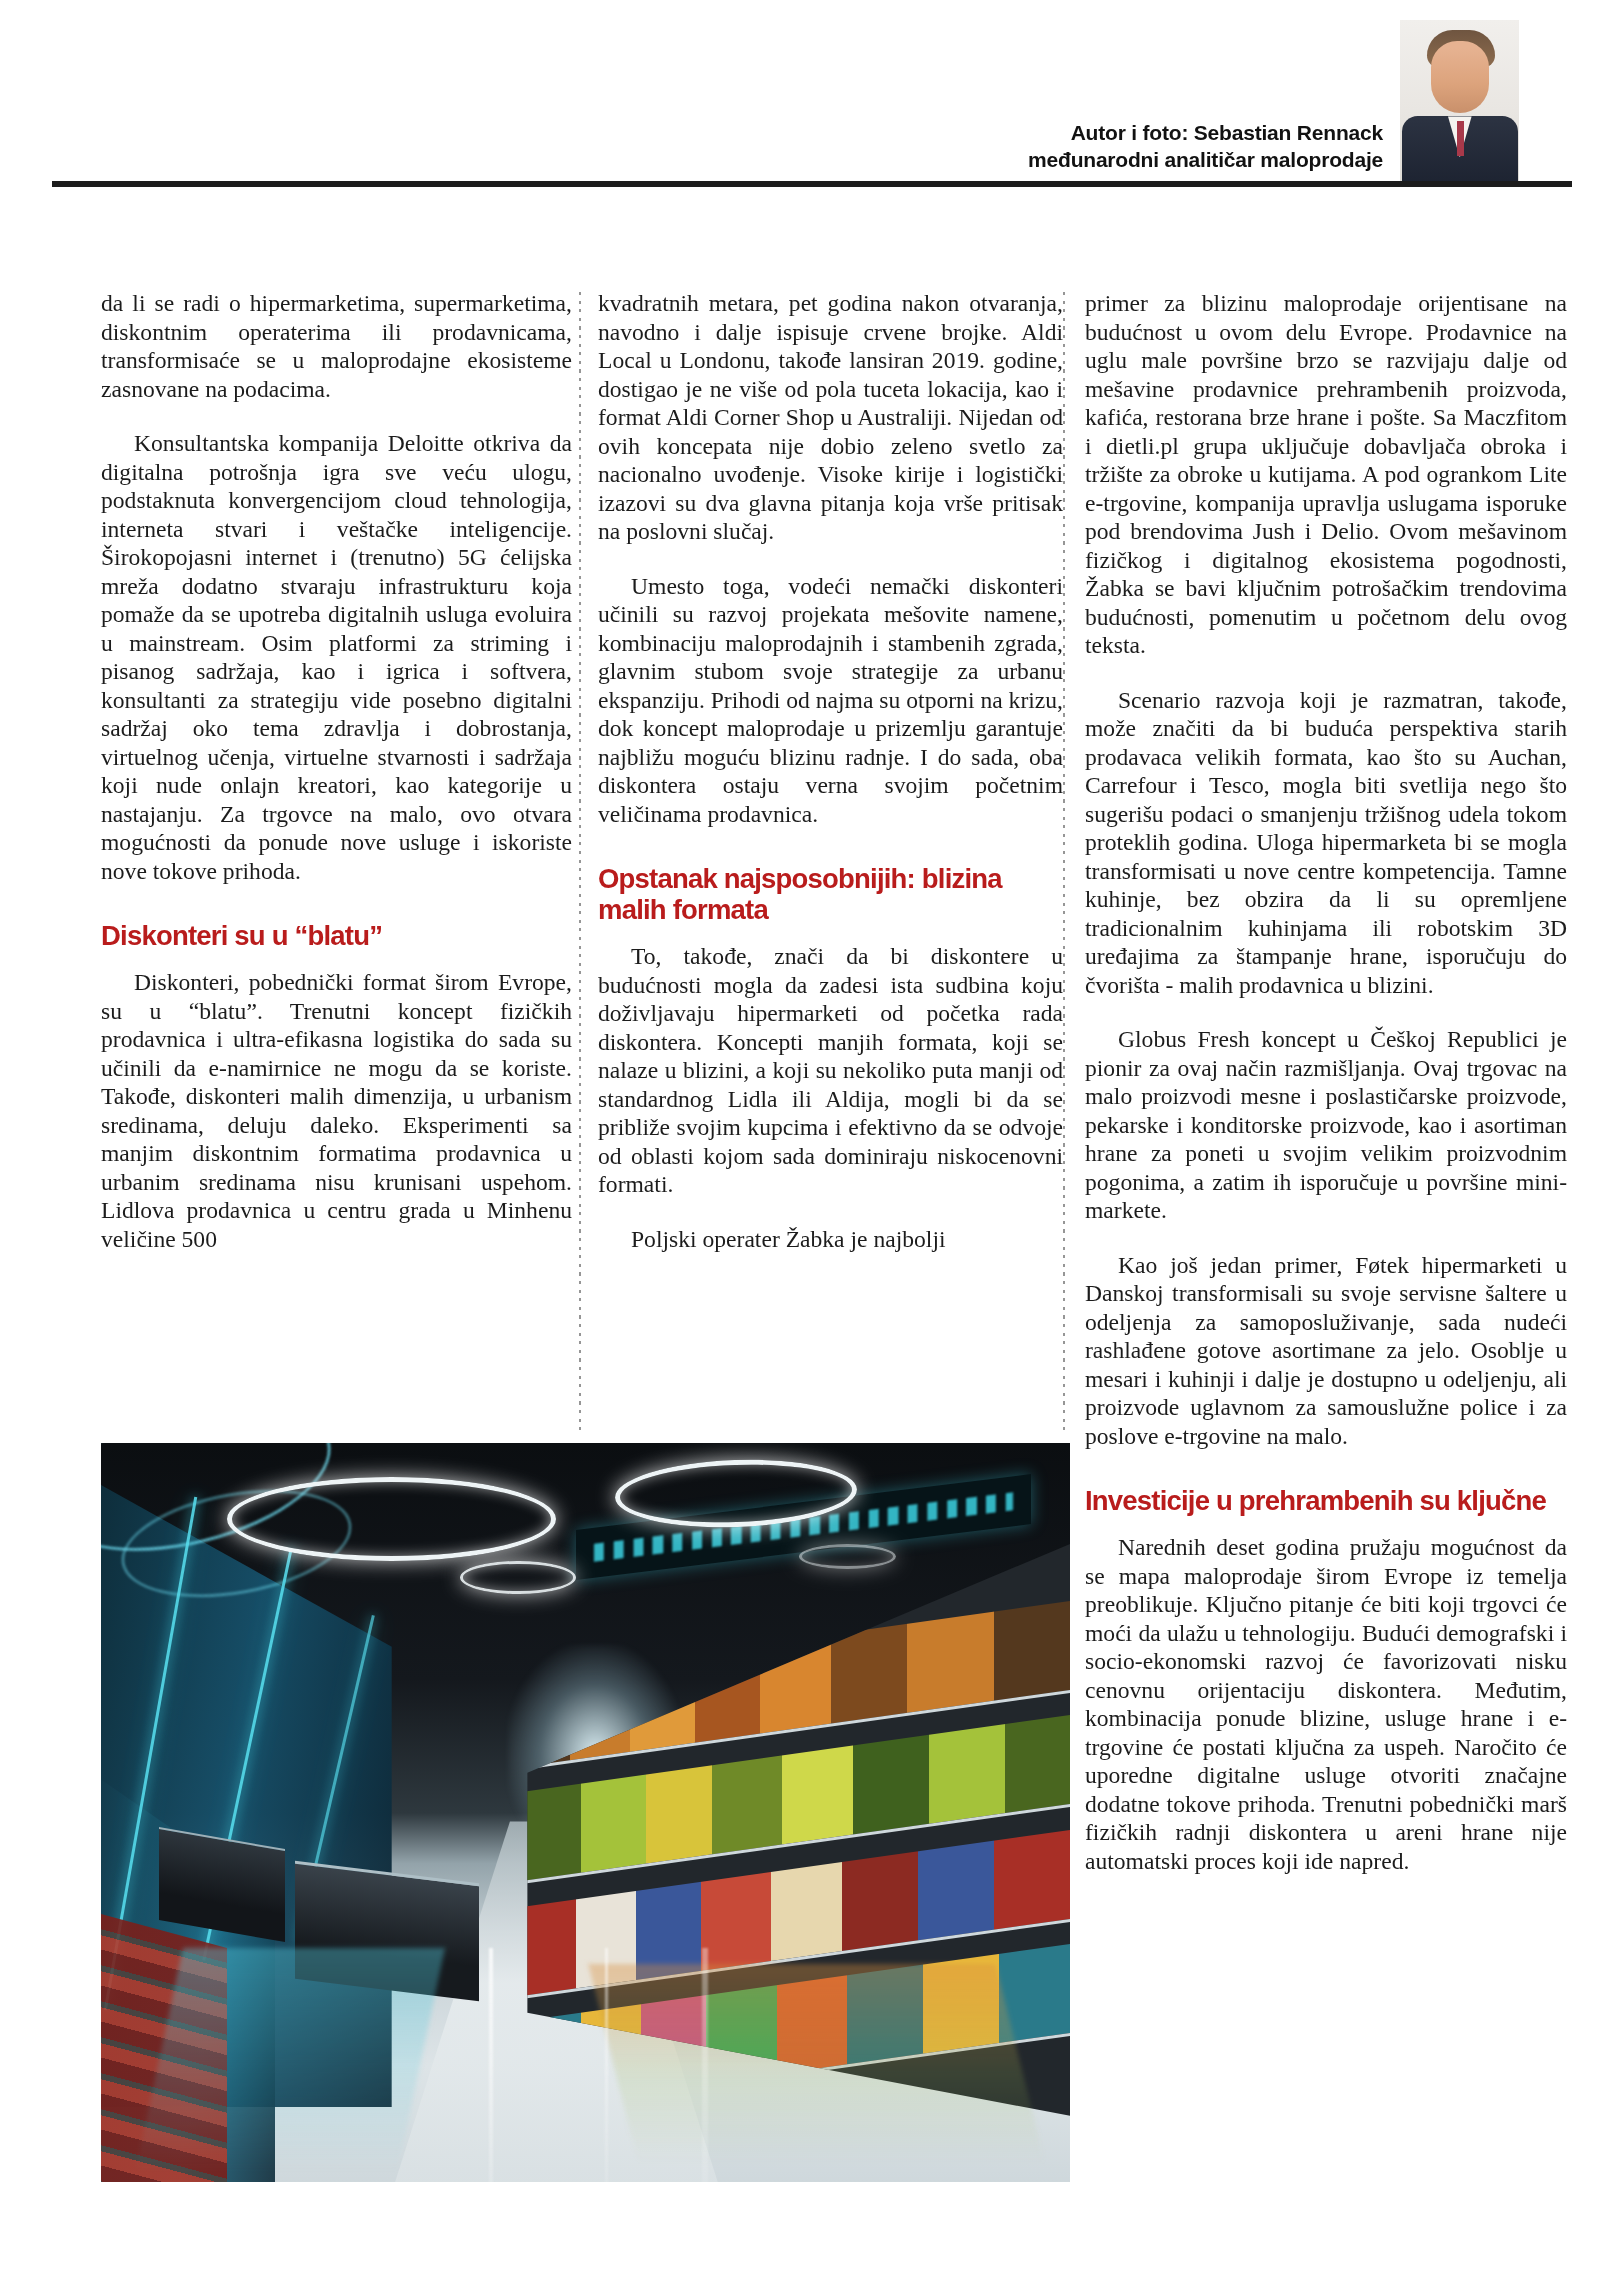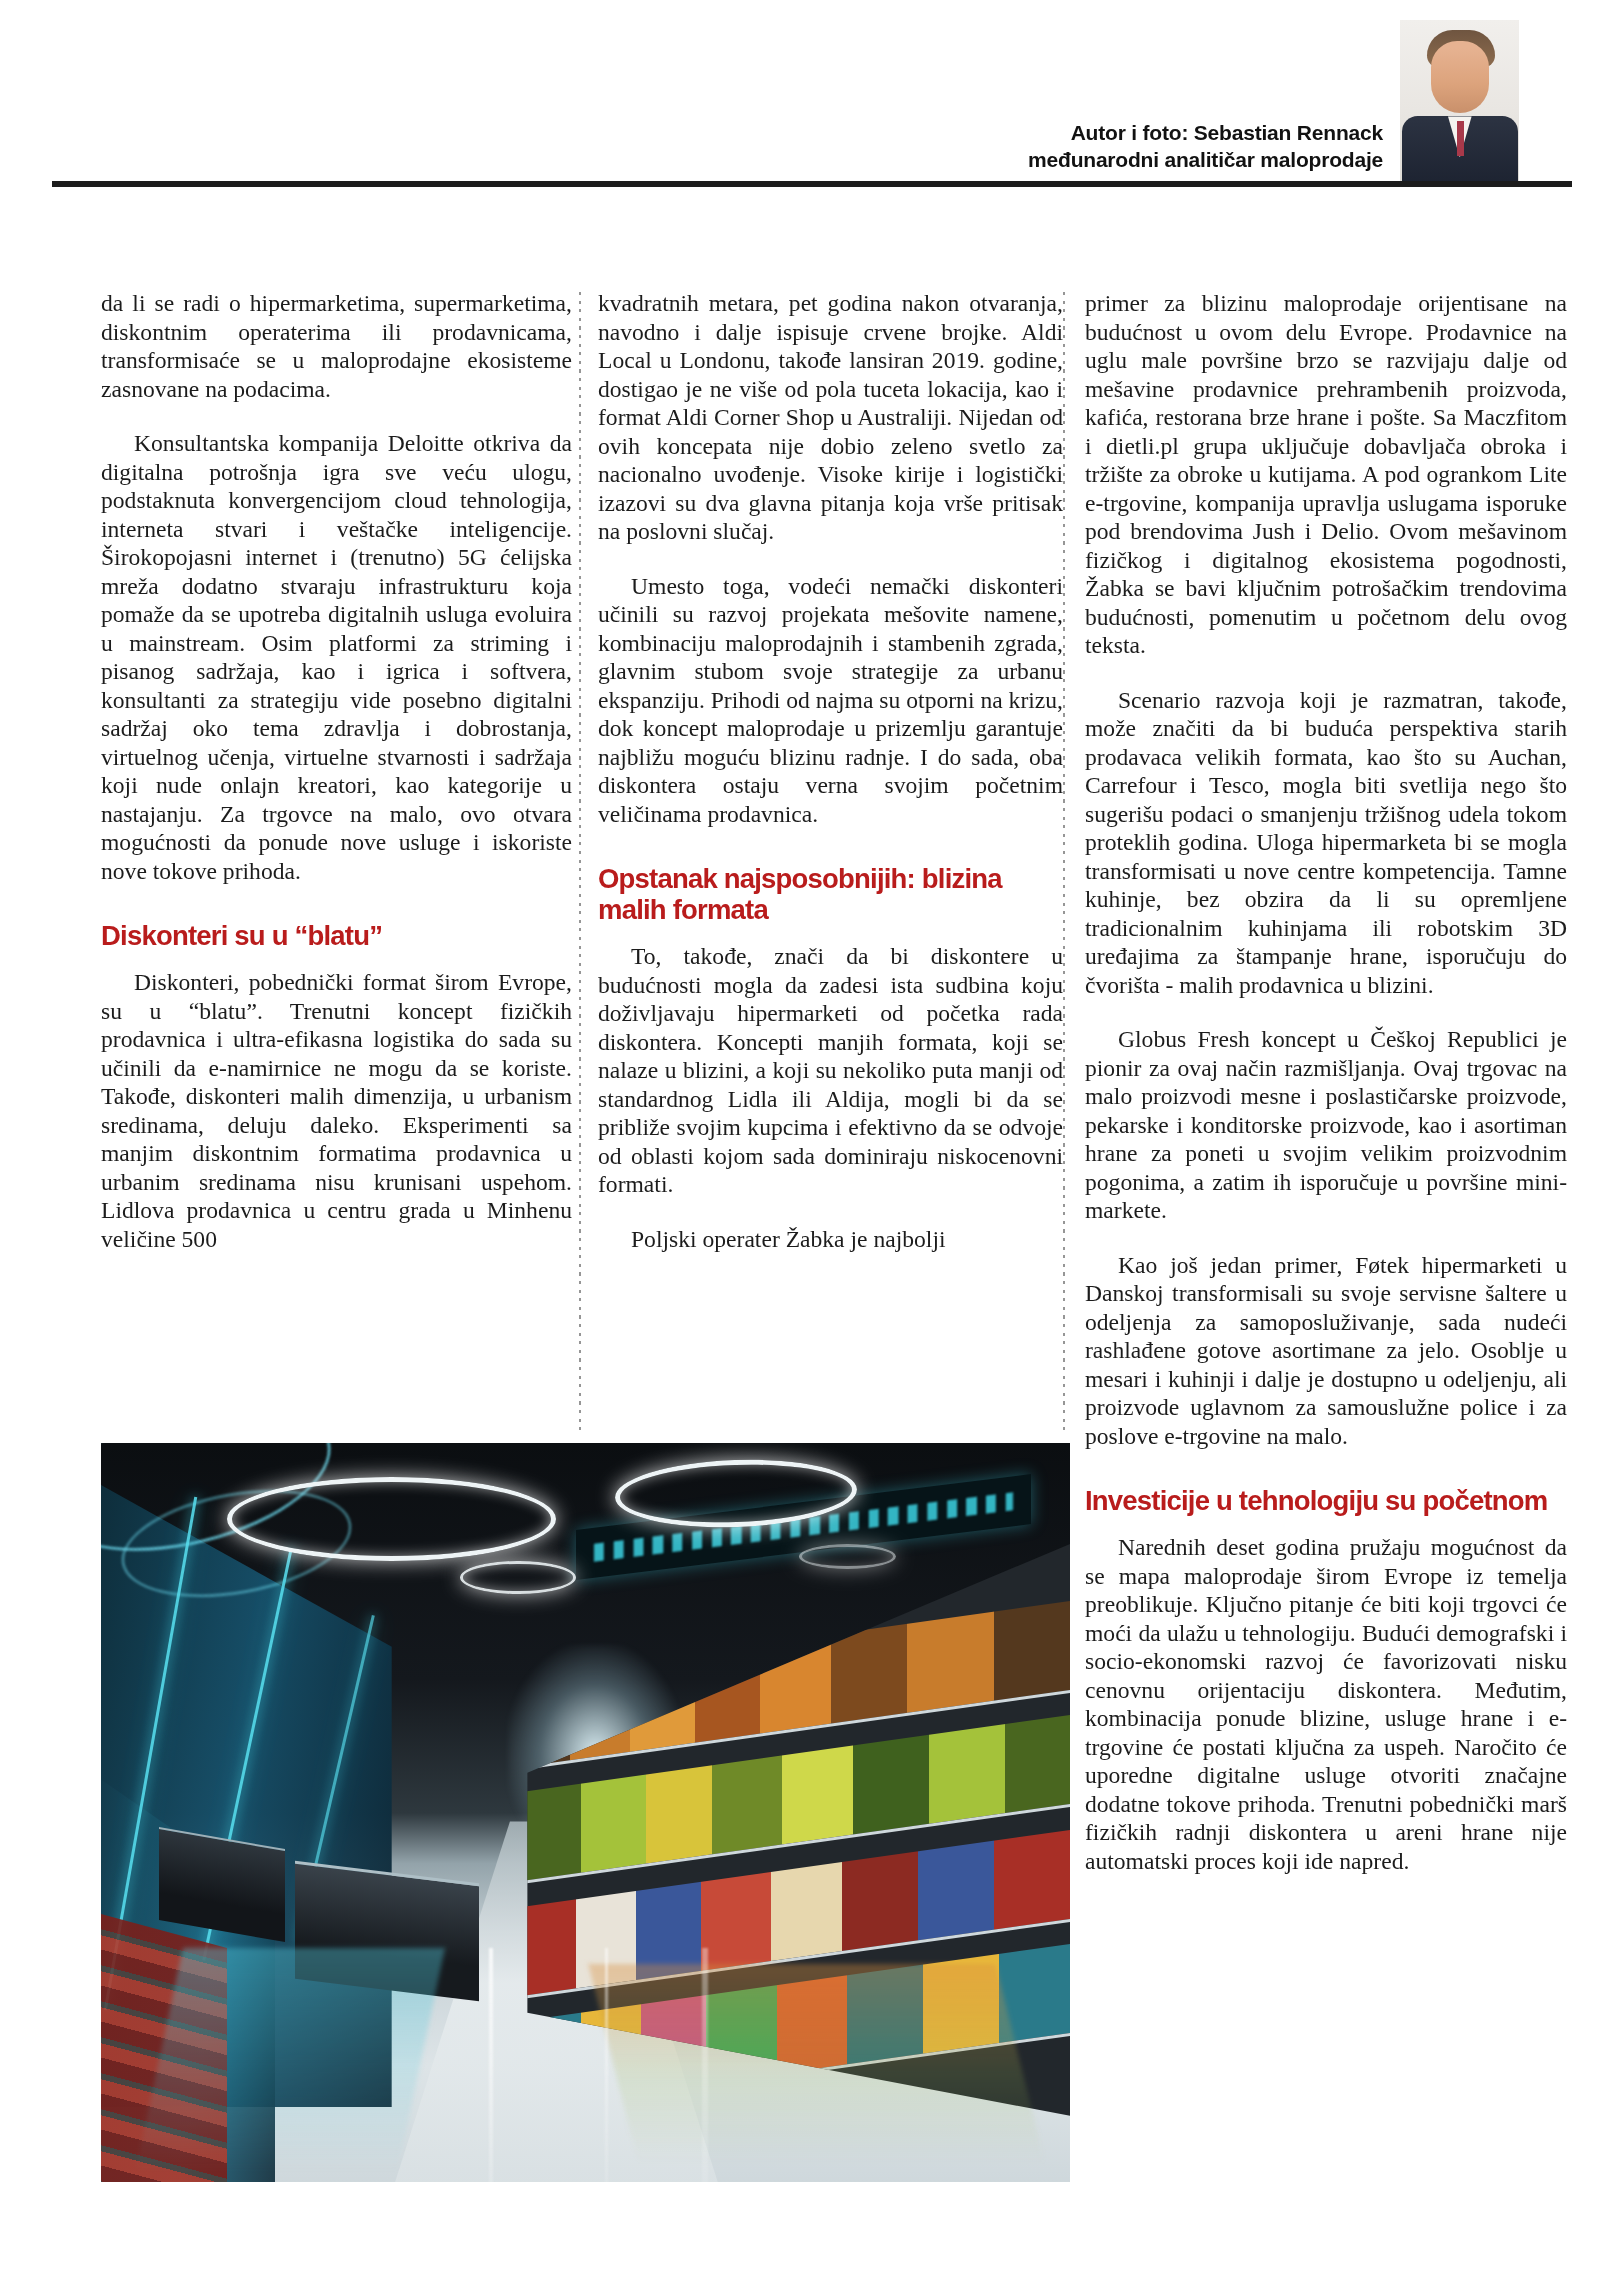--- a/index.html
+++ b/index.html
@@ -166,21 +166,21 @@
     <h2 class="subhead">Opstanak najsposobnijih: blizina malih formata</h2>
     <p class="indent">To, takođe, znači da bi diskontere u budućnosti mogla da zadesi ista sudbina koju doživljavaju hipermarketi od početka rada diskontera. Koncepti manjih formata, koji se nalaze u blizini, a koji su nekoliko puta manji od standardnog Lidla ili Aldija, mogli bi da se približe svojim kupcima i efektivno da se odvoje od oblasti kojom sada dominiraju niskocenovni formati.</p>
     <p class="indent">Poljski operater Žabka je najbolji</p>
   </div>
 
   <div class="col col-3">
     <p>primer za blizinu maloprodaje orijentisane na budućnost u ovom delu Evrope. Prodavnice na uglu male površine brzo se razvijaju dalje od mešavine prodavnice prehrambenih proizvoda, kafića, restorana brze hrane i pošte. Sa Maczfitom i dietli.pl grupa uključuje dobavljača obroka i tržište za obroke u kutijama. A pod ogrankom Lite e-trgovine, kompanija upravlja uslugama isporuke pod brendovima Jush i Delio. Ovom mešavinom fizičkog i digitalnog ekosistema pogodnosti, Žabka se bavi ključnim potrošačkim trendovima budućnosti, pomenutim u početnom delu ovog teksta.</p>
     <p class="indent">Scenario razvoja koji je razmatran, takođe, može značiti da bi buduća perspektiva starih prodavaca velikih formata, kao što su Auchan, Carrefour i Tesco, mogla biti svetlija nego što sugerišu podaci o smanjenju tržišnog udela tokom proteklih godina. Uloga hipermarketa bi se mogla transformisati u nove centre kompetencija. Tamne kuhinje, bez obzira da li su opremljene tradicionalnim kuhinjama ili robotskim 3D uređajima za štampanje hrane, isporučuju do čvorišta - malih prodavnica u blizini.</p>
     <p class="indent">Globus Fresh koncept u Češkoj Republici je pionir za ovaj način razmišljanja. Ovaj trgovac na malo proizvodi mesne i poslastičarske proizvode, pekarske i konditorske proizvode, kao i asortiman hrane za poneti u svojim velikim proizvodnim pogonima, a zatim ih isporučuje u površine mini-markete.</p>
     <p class="indent">Kao još jedan primer, Føtek hipermarketi u Danskoj transformisali su svoje servisne šaltere u odeljenja za samoposluživanje, sada nudeći rashlađene gotove asortimane za jelo. Osoblje u mesari i kuhinji i dalje je dostupno u odeljenju, ali proizvode uglavnom za samouslužne police i za poslove e-trgovine na malo.</p>
-    <h2 class="subhead">Investicije u tehnologiju su početnom</h2>
+    <h2 class="subhead">Investicije u prehrambenih su ključne</h2>
     <p class="indent">Narednih deset godina pružaju mogućnost da se mapa maloprodaje širom Evrope iz temelja preoblikuje. Ključno pitanje će biti koji trgovci će moći da ulažu u tehnologiju. Budući demografski i socio-ekonomski razvoj će favorizovati nisku cenovnu orijentaciju diskontera. Međutim, kombinacija ponude blizine, usluge hrane i e-trgovine će postati ključna za uspeh. Naročito će uporedne digitalne usluge otvoriti značajne dodatne tokove prihoda. Trenutni pobednički marš fizičkih radnji diskontera u areni hrane nije automatski proces koji ide napred.</p>
   </div>
 
   <div class="store-photo">
     <div class="sp-abs sp-glass sp-glass1"></div>
     <div class="sp-abs sp-glass2 sp-glass"></div>
     <div class="sp-abs sp-arc sp-arc1"></div>
     <div class="sp-abs sp-arc sp-arc2"></div>
     <div class="sp-abs sp-neon sp-neon1"></div>
     <div class="sp-abs sp-neon sp-neon2"></div>

